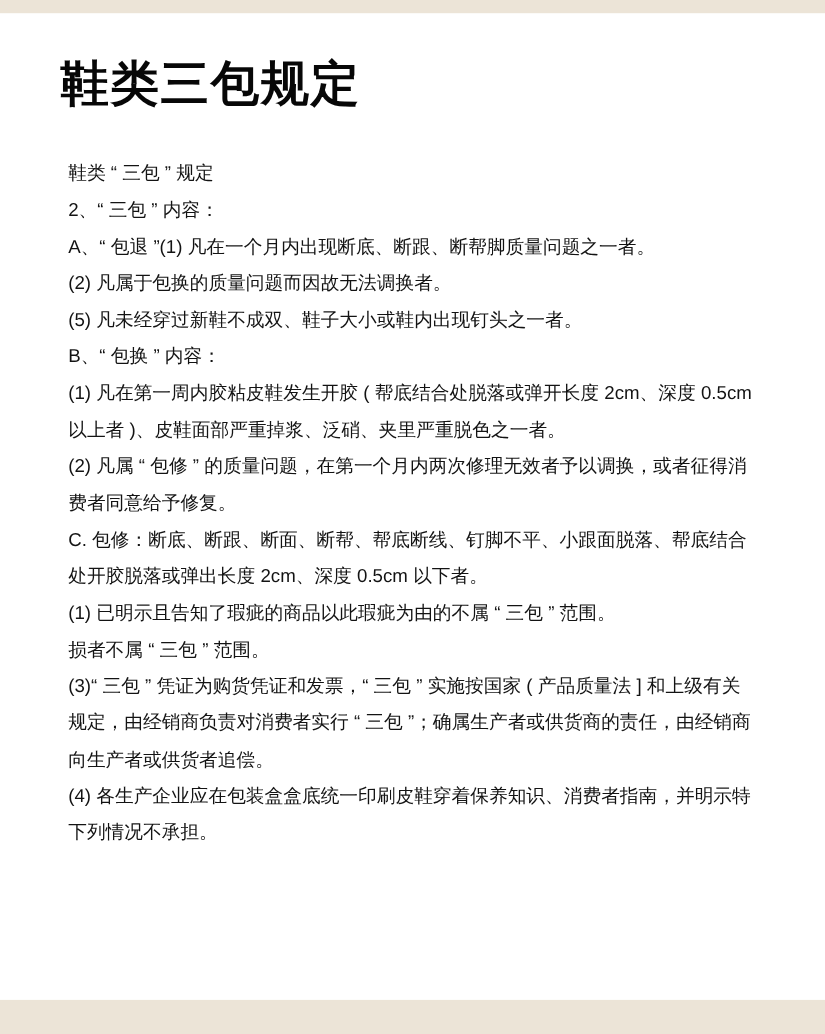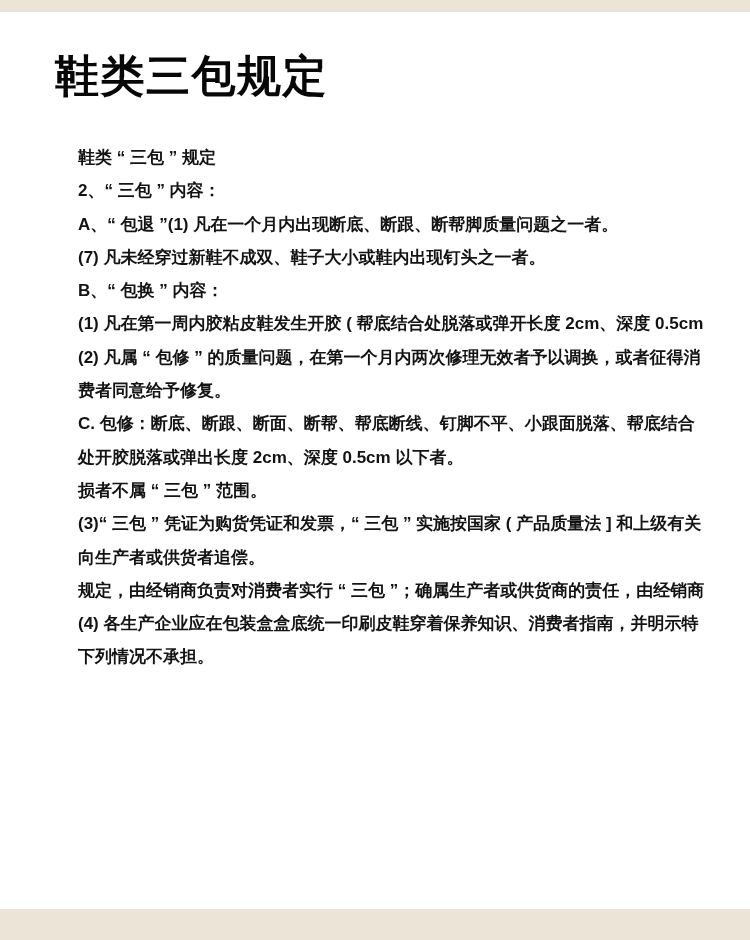--- a/index.html
+++ b/index.html
@@ -20,52 +20,55 @@
     left:55px; top:47px;
     margin:0;
     font-size:44px;
     font-weight:900;
     letter-spacing:1.5px;
     color:#070707;
     white-space:nowrap;
   }
   .doc-body {
     position:absolute;
-    left:78px; top:141px;
+    left:62px; top:141px;
     width:640px;
     font-size:17px;
-    font-weight:700;
+    font-weight:400;
     color:#131313;
     line-height:33.3px;
   }
   .line {
     height:33.3px;
     white-space:nowrap;
     overflow:visible;
   }
 </style>
 </head>
 <body style="background: rgb(255, 255, 255);">
 
 <div class="band band-top" style="background: rgb(236, 228, 215);"></div>
 
 <h1 class="doc-title">鞋类三包规定</h1>
 
 <div class="doc-body">
     <div class="line">鞋类 “ 三包 ” 规定</div>
     <div class="line">2、“ 三包 ” 内容：</div>
     <div class="line">A、“ 包退 ”(1) 凡在一个月内出现断底、断跟、断帮脚质量问题之一者。</div>
-    <div class="line">(7) 凡未经穿过新鞋不成双、鞋子大小或鞋内出现钉头之一者。</div>
+    <div class="line">(2) 凡属于包换的质量问题而因故无法调换者。</div>
+    <div class="line">(5) 凡未经穿过新鞋不成双、鞋子大小或鞋内出现钉头之一者。</div>
     <div class="line">B、“ 包换 ” 内容：</div>
     <div class="line">(1) 凡在第一周内胶粘皮鞋发生开胶 ( 帮底结合处脱落或弹开长度 2cm、深度 0.5cm</div>
+    <div class="line">以上者 )、皮鞋面部严重掉浆、泛硝、夹里严重脱色之一者。</div>
     <div class="line">(2) 凡属 “ 包修 ” 的质量问题，在第一个月内两次修理无效者予以调换，或者征得消</div>
     <div class="line">费者同意给予修复。</div>
     <div class="line">C. 包修：断底、断跟、断面、断帮、帮底断线、钉脚不平、小跟面脱落、帮底结合</div>
     <div class="line">处开胶脱落或弹出长度 2cm、深度 0.5cm 以下者。</div>
+    <div class="line">(1) 已明示且告知了瑕疵的商品以此瑕疵为由的不属 “ 三包 ” 范围。</div>
     <div class="line">损者不属 “ 三包 ” 范围。</div>
     <div class="line">(3)“ 三包 ” 凭证为购货凭证和发票，“ 三包 ” 实施按国家 ( 产品质量法 ] 和上级有关</div>
+    <div class="line">规定，由经销商负责对消费者实行 “ 三包 ”；确属生产者或供货商的责任，由经销商</div>
     <div class="line">向生产者或供货者追偿。</div>
-    <div class="line">规定，由经销商负责对消费者实行 “ 三包 ”；确属生产者或供货商的责任，由经销商</div>
     <div class="line">(4) 各生产企业应在包装盒盒底统一印刷皮鞋穿着保养知识、消费者指南，并明示特</div>
     <div class="line">下列情况不承担。</div>
   </div>
 
 <div class="band band-bottom" style="background: rgb(236, 228, 215);"></div>
 
 </body></html>

